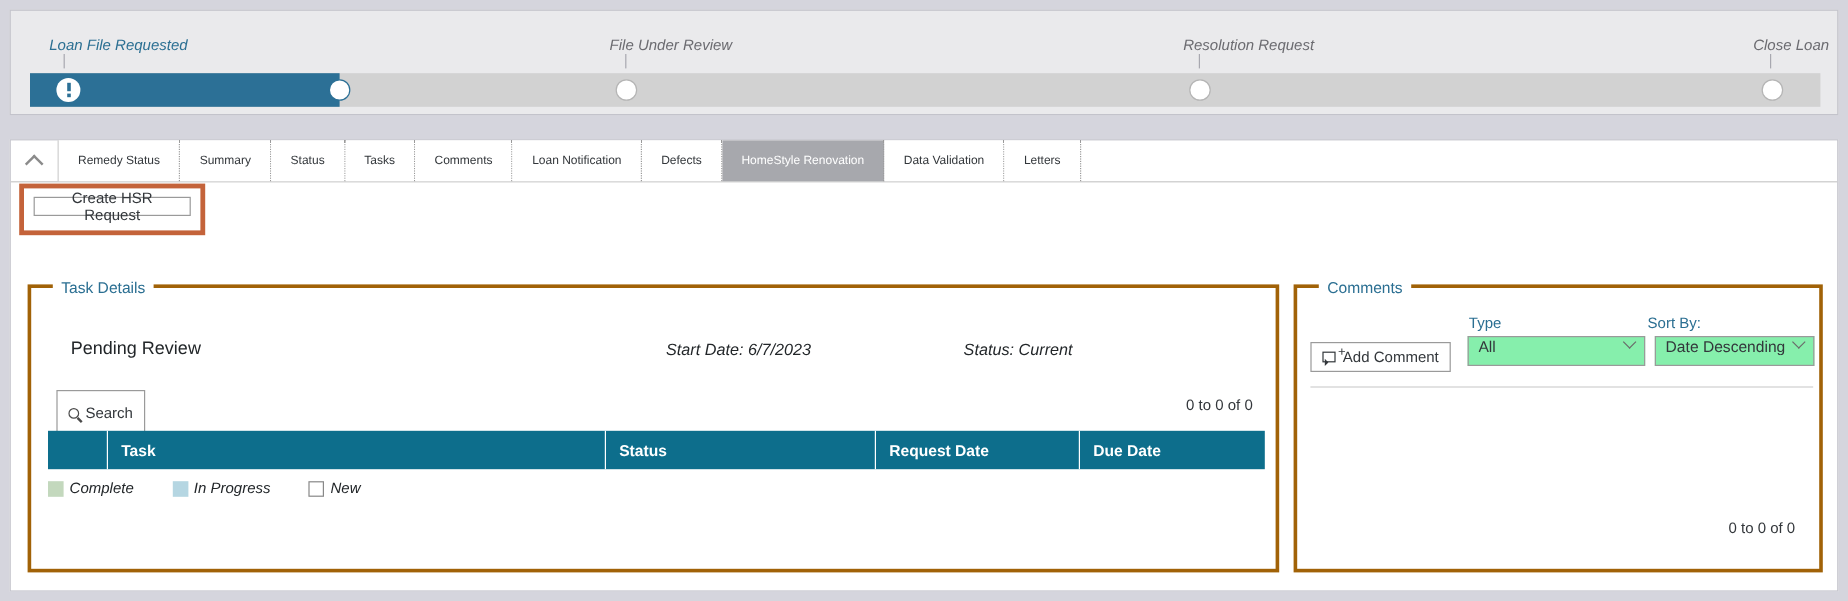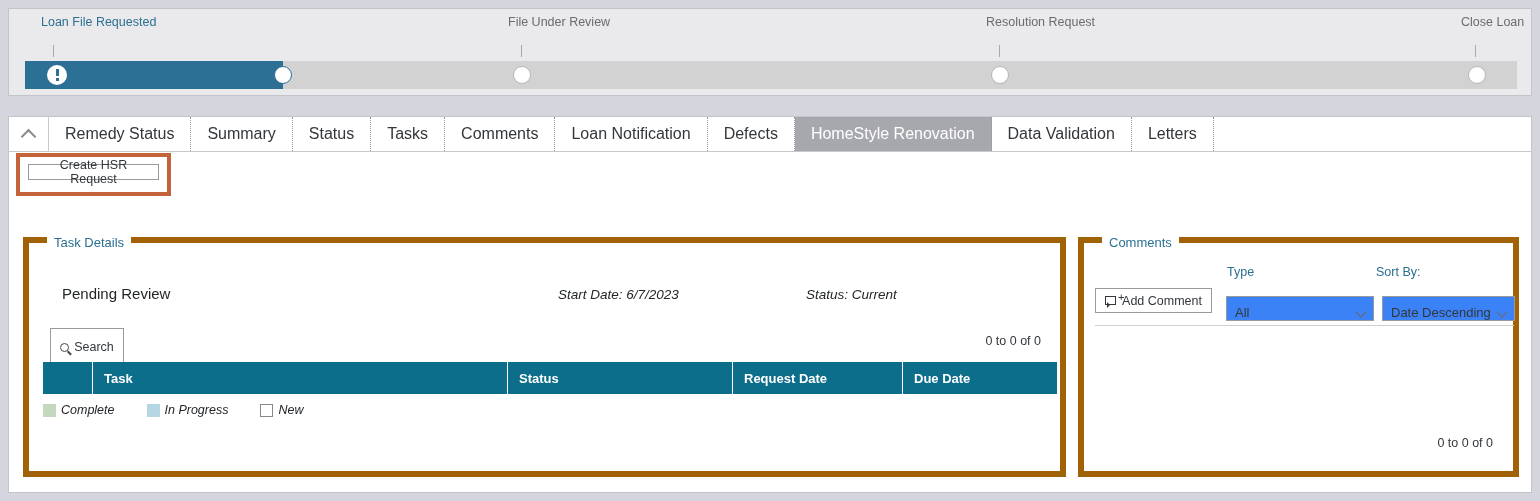--- a/index.html
+++ b/index.html
@@ -18,24 +18,25 @@
     width: 1524px; height: 88px;
     background: #eaeaec;
     border: 1px solid #c3c3cb;
   }
   .milestone-labels {
     position: absolute;
     left: 0; top: 0; width: 100%; height: 44px;
   }
   .ms-label {
     position: absolute;
-    top: 6px;
+    top: 22px;
     font-size: 12.5px;
     white-space: nowrap;
     line-height: 14px;
+    font-style: italic;
   }
   .ms-label.active { color: #2b6f92; }
   .ms-label.inactive { color: #6b6b70; }
   .ms-tick {
     position: absolute;
     top: 36px;
     width: 1px; height: 12px;
     background: #a8a8b0;
   }
 
@@ -109,21 +110,21 @@
   .chev-up {
     width: 11px; height: 11px;
     border-left: 2px solid #8b8b8b;
     border-top: 2px solid #8b8b8b;
     transform: rotate(45deg);
     margin-top: 4px;
   }
   .tab {
     display: flex; align-items: center;
     padding: 4px 16px;
-    font-size: 16px;
+    font-size: 10px;
     color: #33373b;
     border-right: 1px dotted #9a9a9a;
     white-space: nowrap;
     cursor: pointer;
     background: #ffffff;
   }
   .tab.active {
     background: #a7a8ad;
     color: #ffffff;
     border-right: 1px dotted #9a9a9a;
@@ -155,21 +156,21 @@
   }
   .btn-hsr {
     position: absolute;
     left: 19px; top: 47px;
     width: 131px; height: 16px;
   }
 
   
   .fs {
     position: absolute;
-    border: 6px solid #a16207;
+    border: 3px solid #a16207;
     background: #ffffff;
   }
   .fs-legend {
     position: absolute;
     top: -8px; left: 18px;
     background: #ffffff;
     padding: 0 7px;
     font-size: 13px;
     color: #2b6f92;
     line-height: 15px;
@@ -301,26 +302,26 @@
   .plus-sup {
     position: absolute;
     left: 12px; top: -5px;
     font-size: 11px;
     line-height: 11px;
     color: #33373b;
   }
 
   .select {
     position: absolute;
-    top: 53px;
+    top: 40px;
     height: 25px;
-    background: #3b82f6;
+    background: #86efac;
     border: 1px solid #9a9a9a;
     display: flex;
-    align-items: flex-end;
+    align-items: flex-start;
     padding: 0 8px;
     font-size: 13px;
     color: #33373b;
     cursor: pointer;
   }
   #sel-type { left: 142px; width: 148px; }
   #sel-sort { left: 298px; width: 133px; }
   .sel-val { flex: 1; white-space: nowrap; overflow: hidden; }
   .chev-down {
     width: 8px; height: 8px;

